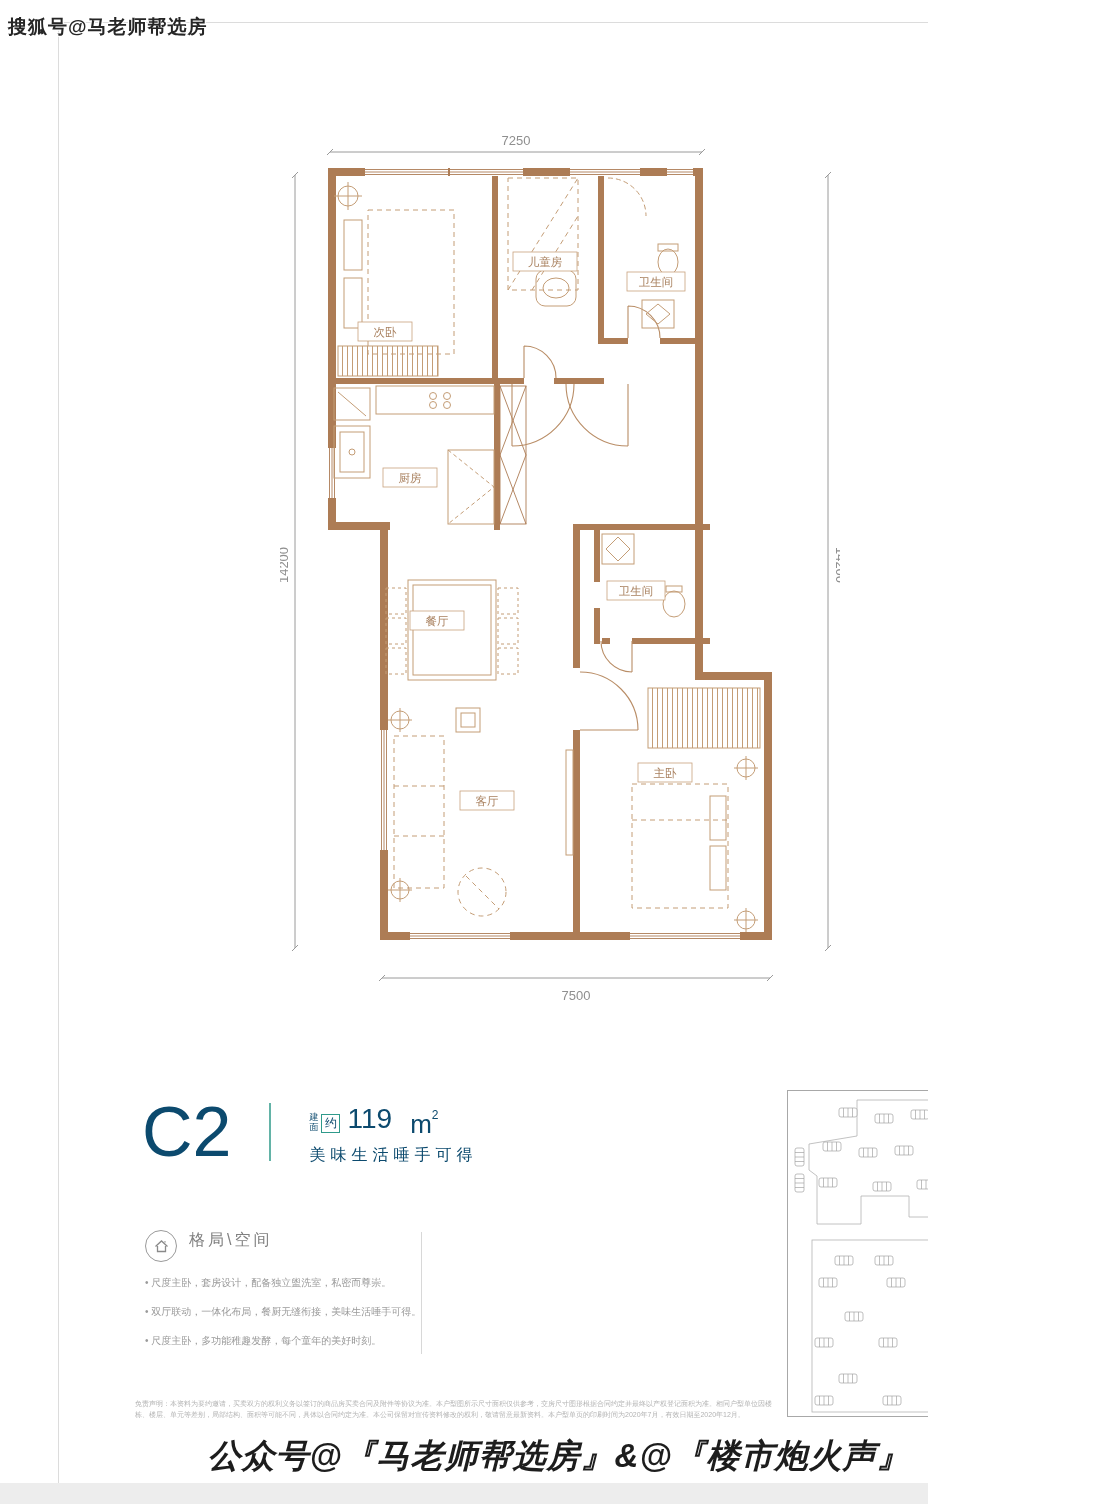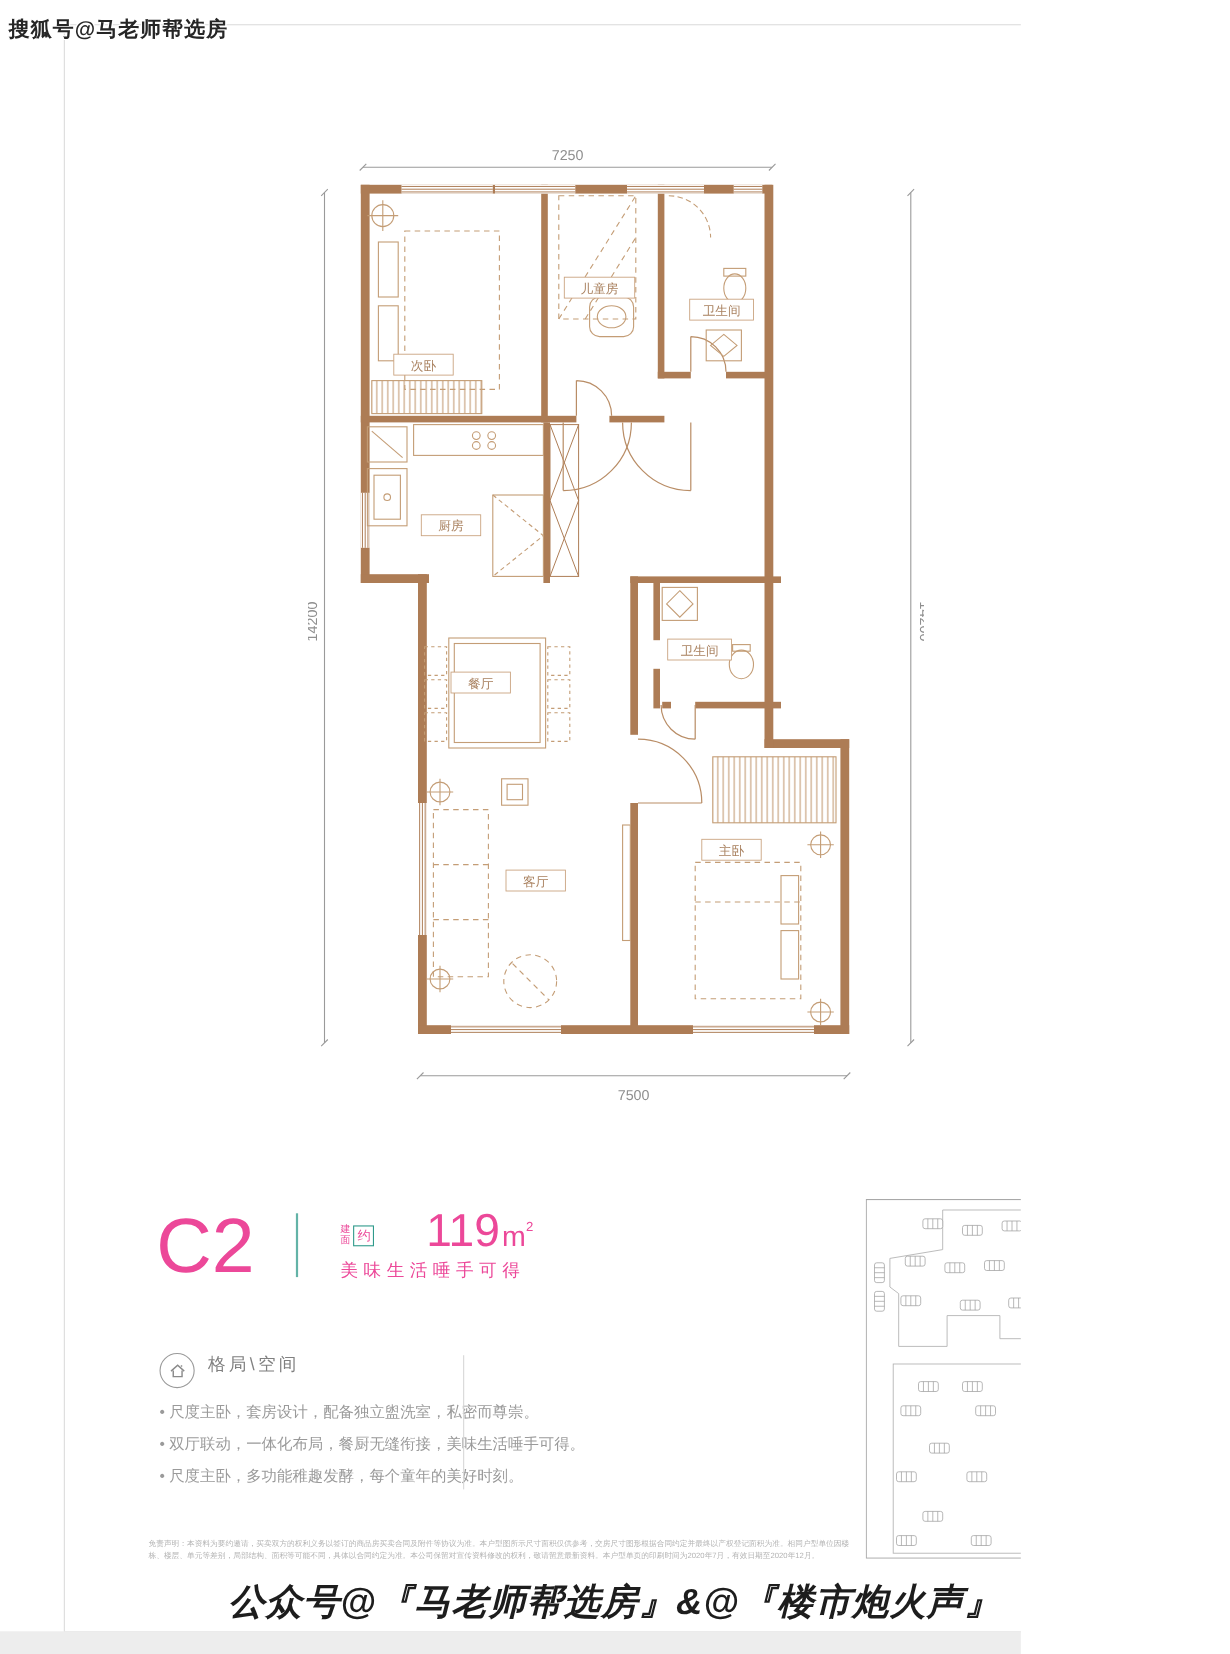--- a/index.html
+++ b/index.html
@@ -6,36 +6,36 @@
   body{font-family:"Liberation Sans","DejaVu Sans",sans-serif;}
   #page{position:relative;width:928px;height:1504px;background:#fff;overflow:hidden;}
   .frame{position:absolute;left:58px;top:22px;width:1039px;height:1460px;border:1px solid #dcdcdc;}
   .watermark{position:absolute;left:8px;top:14px;font-size:19px;font-weight:bold;color:#262626;
     text-shadow:-1px -1px 0 #fff,1px -1px 0 #fff,-1px 1px 0 #fff,1px 1px 0 #fff;letter-spacing:1px;}
   .main-title{position:absolute;left:400px;top:34px;font-size:55px;font-weight:900;color:#33343a;letter-spacing:1px;white-space:nowrap;}
   .gold-lines{position:absolute;left:991px;top:20px;display:flex;}
   .gold-lines div{width:2px;margin-right:7px;background:linear-gradient(#d8ba8c,rgba(216,186,140,0));}
   .gold-ring{position:absolute;left:1000px;top:186px;}
   .plan-svg{position:absolute;left:280px;top:120px;}
-  .unit-row{position:absolute;left:142px;top:1096px;display:flex;align-items:center;color:#ec4899;justify-content:center;}
+  .unit-row{position:absolute;left:142px;top:1096px;display:flex;align-items:center;color:#0c4a6e;justify-content:center;}
   .unit-code{font-size:70px;line-height:72px;font-weight:400;}
   .unit-divider{width:2px;height:58px;background:#63b3a7;margin:0 38px 0 38px;}
   .unit-info .row1{display:flex;align-items:flex-end;}
   .jianmian{display:flex;flex-direction:column;font-size:9px;line-height:10px;margin-bottom:7px;}
   .approx-box{width:17px;height:17px;border:1px solid #2f9a8b;font-size:12px;line-height:17px;text-align:center;margin:0 7px 6px 3px;}
-  .area-num{font-size:42px;line-height:40px;margin-left:40px;}
-  .area-m{font-size:26px;line-height:30px;margin-left:2px;}
+  .area-num{font-size:28px;line-height:40px;}
+  .area-m{font-size:26px;line-height:30px;margin-left:18px;}
   .area-sup{font-size:12px;vertical-align:14px;}
   .unit-desc{font-size:16px;letter-spacing:5px;margin-top:6px;}
   .section{position:absolute;width:300px;color:#9a9a9a;}
   .section-head{display:flex;align-items:flex-start;}
   .section-icon{width:30px;height:30px;border:1.4px solid #9a9a9a;border-radius:50%;display:flex;align-items:center;justify-content:center;}
   .section-title{font-size:16px;letter-spacing:3px;color:#808080;margin-left:12px;}
   .section ul{list-style:none;margin:16px 0 0 0;padding:0;}
-  .section li{font-size:14px;line-height:10px;margin-bottom:19px;white-space:nowrap;color:#9a9a9a;}
+  .section li{font-size:10px;line-height:10px;margin-bottom:19px;white-space:nowrap;color:#9a9a9a;}
   .section li::before{content:"• ";}
   .col-divider{position:absolute;left:421px;top:1232px;width:1px;height:122px;background:#d8d8d8;}
   .disclaimer{position:absolute;left:135px;top:1398px;width:645px;font-size:7px;line-height:11px;color:#b4b4b4;}
   .siteplan-svg{position:absolute;left:787px;top:1090px;}
   .footer{position:absolute;left:0;top:1434px;width:1118px;text-align:center;font-size:33px;font-weight:600;color:#1d1d1d;letter-spacing:1px;font-style:italic;}
   .bottom-band{position:absolute;left:0;top:1483px;width:1118px;height:21px;background:#ededed;}
 </style>
 </head>
 <body>
 

